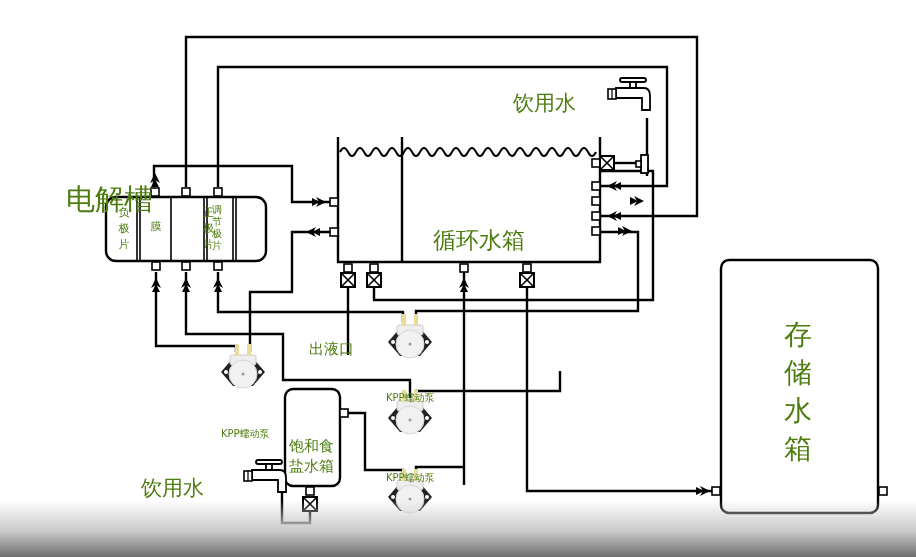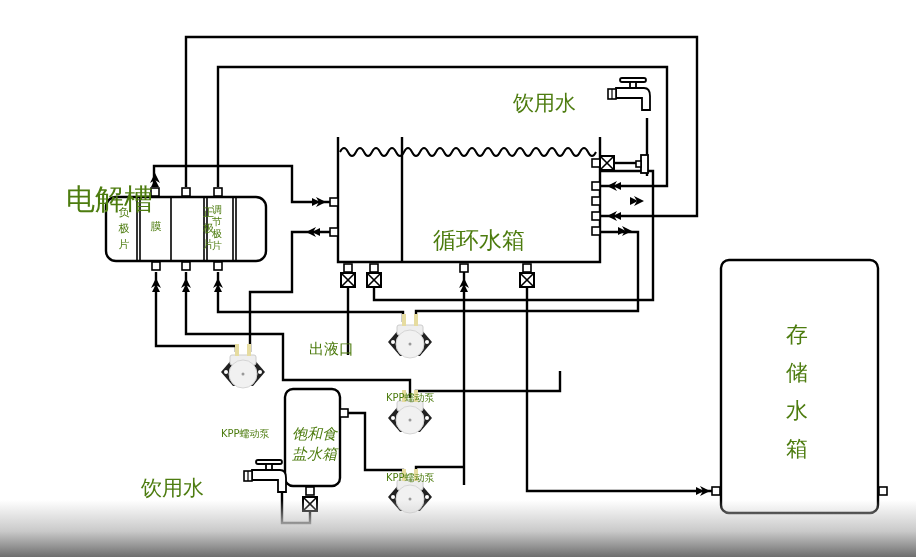--- a/index.html
+++ b/index.html
@@ -181,23 +181,23 @@
   <span>电解槽</span>
 </div>
 
 <div class="lbl cell" style="left:114px; top:205px; width:20px; white-space:normal; line-height:16px; text-align:center;">负极片</div>
 <div class="lbl cell" style="left:146px; top:219px; width:20px; white-space:normal; line-height:16px; text-align:center;">膜</div>
 <div class="lbl cell" style="left:194px; top:205px; width:20px; white-space:normal; line-height:16px; text-align:right;">正极片</div>
 <div class="lbl cell-small" style="left:211px; top:204px; width:12px; white-space:normal; line-height:12px; text-align:center;">调节极片</div>
 
 <div class="lbl" style="left:433px; top:196px; font-size:23px;margin-top:33px;">循环水箱</div>
 
-<div class="lbl" style="left:784px; top:316px; width:26px; white-space:normal; font-size:22px; line-height:38px; text-align:center;">存储水箱</div>
-
-<div class="lbl" style="left:289px; top:424px; width:48px; white-space:normal; font-size:15px; line-height:20px; text-align:right;font-style:italic;">饱和食盐水箱</div>
+<div class="lbl" style="left:784px; top:316px; width:26px; white-space:normal; font-size:28px; line-height:38px; text-align:right;">存储水箱</div>
+
+<div class="lbl" style="left:289px; top:436px; width:48px; white-space:normal; font-size:15px; line-height:20px; text-align:left;">饱和食盐水箱</div>
 
 <div class="lbl" style="left:513px; top:93px; font-size:21px;">饮用水</div>
 <div class="lbl" style="left:141px; top:478px; font-size:21px;">饮用水</div>
 
 <div class="lbl" style="left:309px; top:342px; font-size:15px;">出液口</div>
 
 <div class="lbl pump-lbl" style="left:221px; top:407px;">KPP蠕动泵</div>
 <div class="lbl pump-lbl" style="left:386px; top:371px;">KPP蠕动泵</div>
 <div class="lbl pump-lbl" style="left:386px; top:451px;">KPP蠕动泵</div>
 <div class="lbl pump-lbl" style="left:386px; top:526px;">KPP蠕动泵</div>

